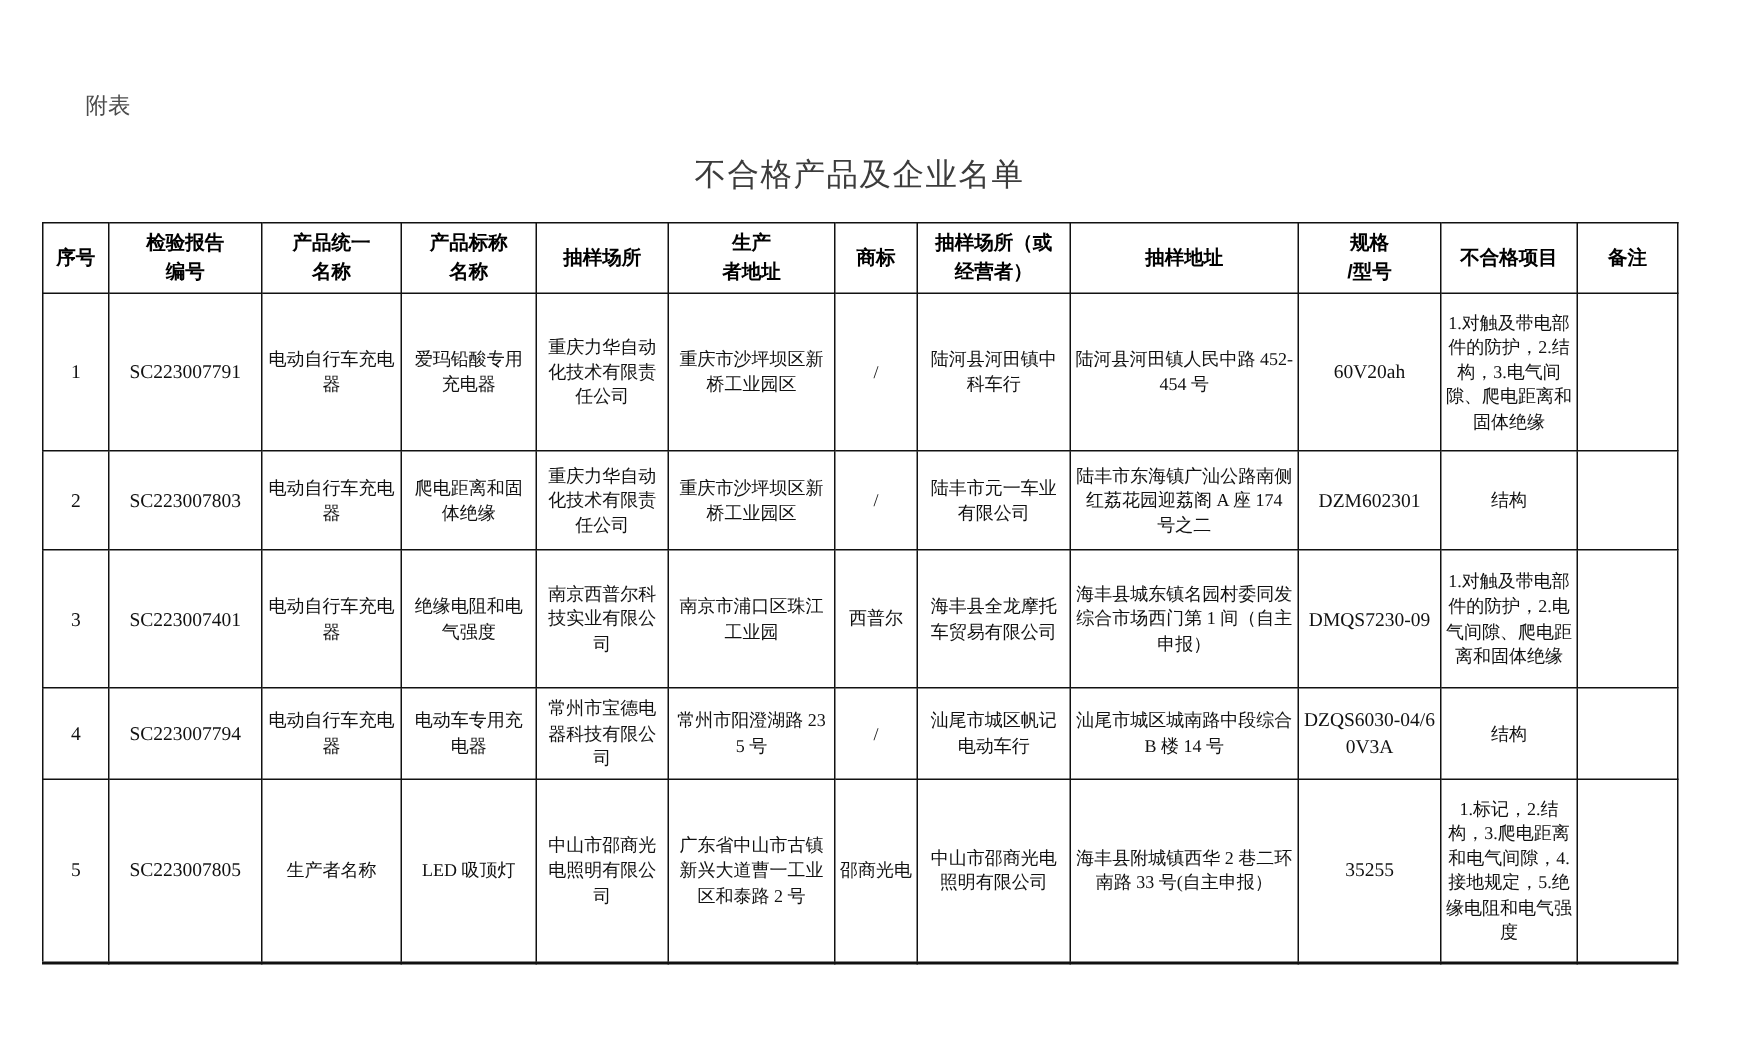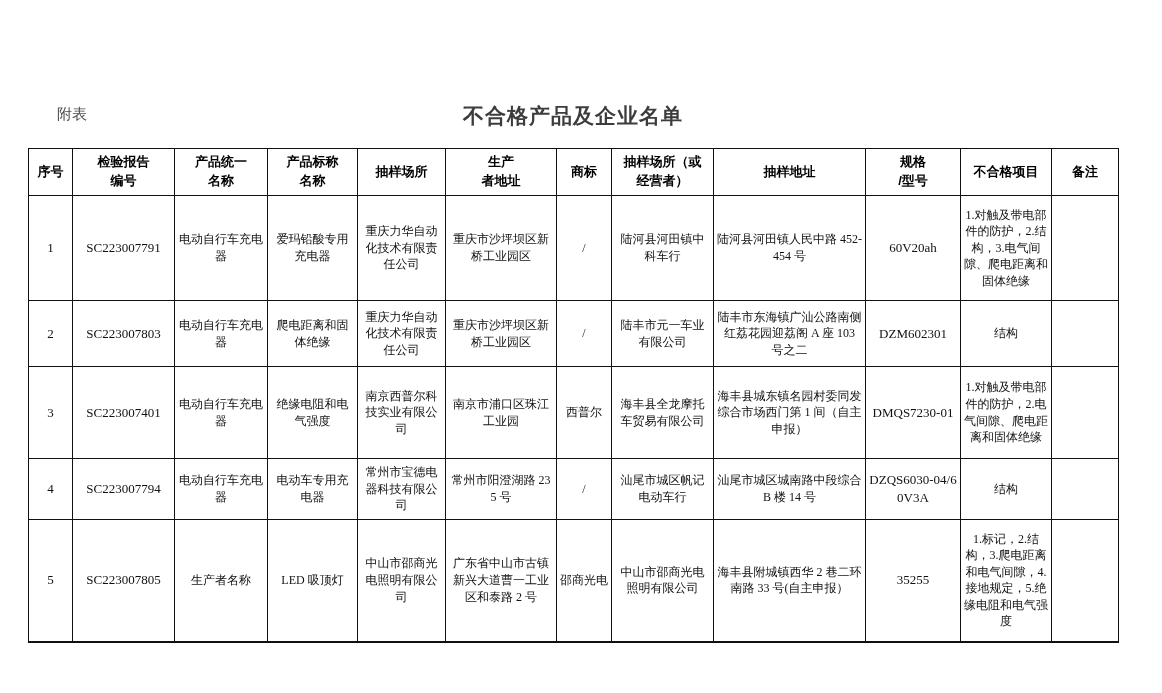--- a/index.html
+++ b/index.html
@@ -13,30 +13,29 @@
     color: #1a1a1a;
     overflow: hidden;
   }
   .annex-label {
     position: absolute;
     top: 61px;
     left: 57px;
     font-size: 15px;
     color: #4c4c4c;
     font-family: "Liberation Sans", "DejaVu Sans", sans-serif;
-    margin-top: 44px;
   }
   .doc-title {
     position: absolute;
     top: 102px;
     left: 28px;
     width: 1090px;
     text-align: center;
     font-size: 21px;
-    font-weight: bold;
+    font-weight: normal;
     letter-spacing: 1px;
     color: #3c3c3c;
     font-family: "DejaVu Serif", "Liberation Serif", serif;
   }
   table.report {
     position: absolute;
     top: 148px;
     left: 28px;
     width: 1090px;
     border-collapse: collapse;
@@ -140,36 +139,36 @@
       </tr>
       <tr class="row-2">
         <td class="num">2</td>
         <td class="code">SC223007803</td>
         <td>电动自行车充电器</td>
         <td>爬电距离和固体绝缘</td>
         <td>重庆力华自动化技术有限责任公司</td>
         <td>重庆市沙坪坝区新桥工业园区</td>
         <td>/</td>
         <td>陆丰市元一车业有限公司</td>
-        <td>陆丰市东海镇广汕公路南侧红荔花园迎荔阁 A 座 103 号之二</td>
+        <td>陆丰市东海镇广汕公路南侧红荔花园迎荔阁 A 座 174 号之二</td>
         <td class="code">DZM602301</td>
         <td>结构</td>
         <td></td>
       </tr>
       <tr class="row-3">
         <td class="num">3</td>
         <td class="code">SC223007401</td>
         <td>电动自行车充电器</td>
         <td>绝缘电阻和电气强度</td>
         <td>南京西普尔科技实业有限公司</td>
         <td>南京市浦口区珠江工业园</td>
         <td>西普尔</td>
         <td>海丰县全龙摩托车贸易有限公司</td>
         <td>海丰县城东镇名园村委同发综合市场西门第 1 间（自主申报）</td>
-        <td class="code">DMQS7230-01</td>
+        <td class="code">DMQS7230-09</td>
         <td>1.对触及带电部件的防护，2.电气间隙、爬电距离和固体绝缘</td>
         <td></td>
       </tr>
       <tr class="row-4">
         <td class="num">4</td>
         <td class="code">SC223007794</td>
         <td>电动自行车充电器</td>
         <td>电动车专用充电器</td>
         <td>常州市宝德电器科技有限公司</td>
         <td>常州市阳澄湖路 235 号</td>

